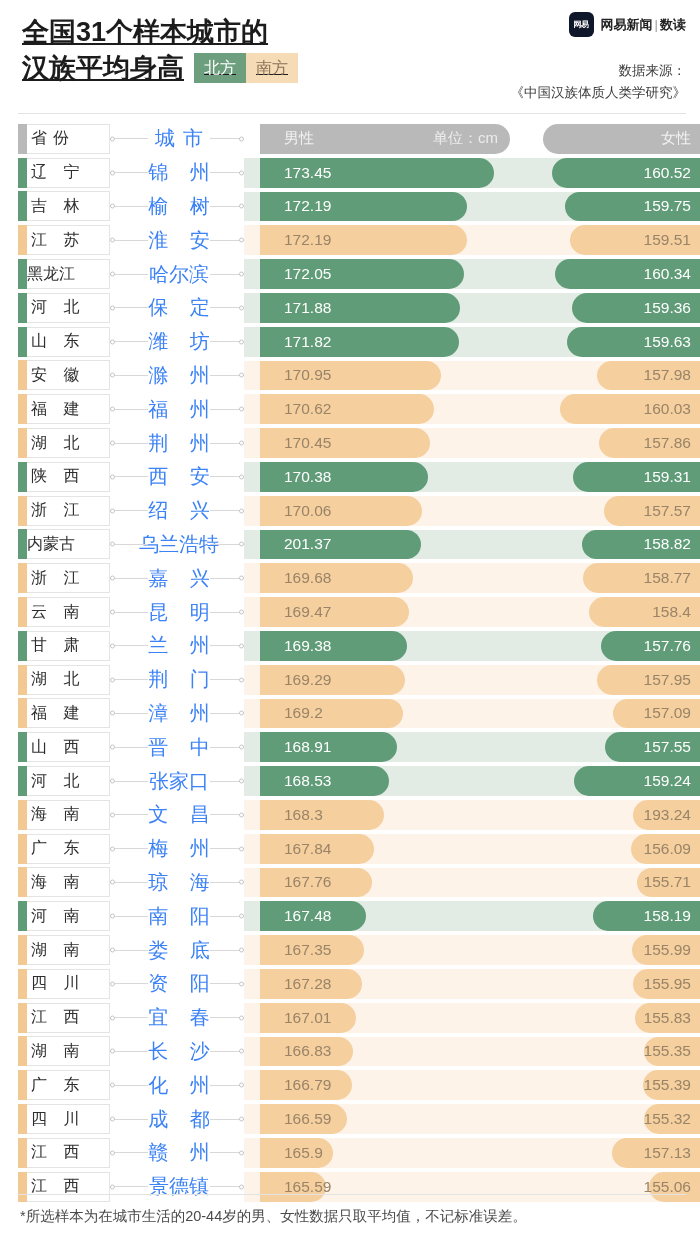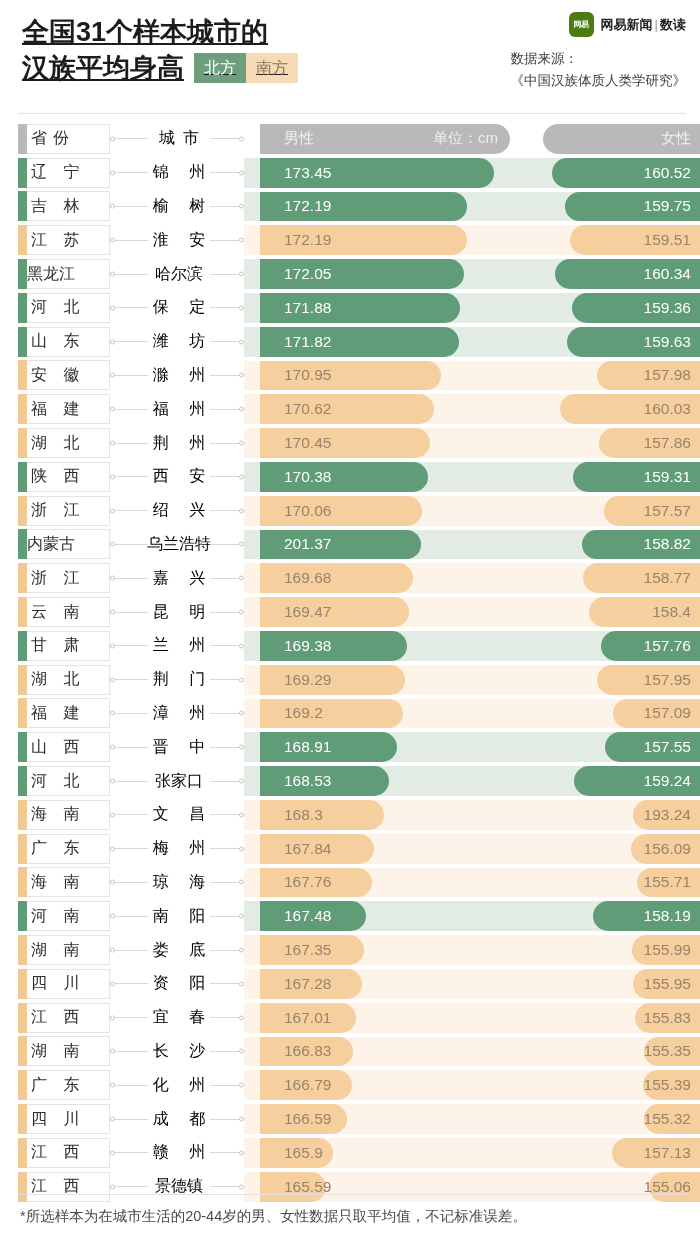--- a/index.html
+++ b/index.html
@@ -20,28 +20,28 @@
                 letter-spacing: 0px; line-height: 36px; white-space: nowrap; text-decoration: underline; }
   .title-line2 { display: flex; align-items: center; }
   .legend { display: inline-flex; margin-left: 10px; vertical-align: middle; }
   .legend-badge { width: 52px; height: 30px; display: flex; align-items: center;
                   justify-content: center; font-size: 16px; font-weight: normal; }
   .legend-north { background: #6d9f7f; color: #ffffff; }
   .legend-south { background: #f6dcb6; color: #8a7257; }
 
   .brand { position: absolute; right: 14px; top: 12px; display: flex;
            align-items: center; gap: 7px; }
-  .brand-logo { width: 25px; height: 25px; border-radius: 6px; background: #4d7c0f;
+  .brand-logo { width: 25px; height: 25px; border-radius: 6px; background: #0f172a;
                 display: flex; align-items: center; justify-content: center;
                 color: #fff; font-size: 8px; font-weight: bold; line-height: 9px;
                 letter-spacing: -0.5px; }
   .brand-text { font-size: 13px; font-weight: bold; color: #222; white-space: nowrap; }
   .brand-sep { color: #999; font-weight: normal; margin: 0 2px; }
 
-  .source { position: absolute; right: 14px; top: 48px; 
+  .source { position: absolute; right: 14px; top: 60px; text-align: right;
             font-size: 13.5px; color: #3d3d3d; line-height: 22px; }
 
   .rule { position: absolute; left: 18px; right: 14px; top: 113px;
           height: 1px; background: #e3e3e3; }
 
   
   .table { position: absolute; left: 0; top: 122px; width: 700px; }
 
   .row { position: relative; height: 33.8px; display: flex; align-items: stretch; }
 
@@ -64,21 +64,21 @@
   .conn { position: relative; width: 38px; flex: 0 0 38px;
           display: flex; align-items: center; }
   .conn .line { width: 100%; height: 1px; background: #d8d8d8; }
   .conn .dot { position: absolute; left: 0px; top: 50%; transform: translateY(-50%);
                width: 5px; height: 5px; border-radius: 50%; background: #fff;
                border: 1px solid #c6c6c6; }
 
   
   .city-cell { width: 62px; flex: 0 0 62px; display: flex; align-items: center;
                justify-content: center; }
-  .city-text { font-size: 16px; color: #000000; letter-spacing: 8px;
+  .city-text { font-size: 20px; color: #3b82f6; letter-spacing: 8px;
                padding-left: 8px; white-space: nowrap; }
   .city-text.wide { letter-spacing: 0px; padding-left: 0; }
 
   
   .conn2 { position: relative; width: 34px; flex: 0 0 34px;
            display: flex; align-items: center; }
   .conn2 .line { width: 100%; height: 1px; background: #d8d8d8; }
   .conn2 .dot { position: absolute; right: 0px; top: 50%; transform: translateY(-50%);
                 width: 5px; height: 5px; border-radius: 50%; background: #fff;
                 border: 1px solid #c6c6c6; }

